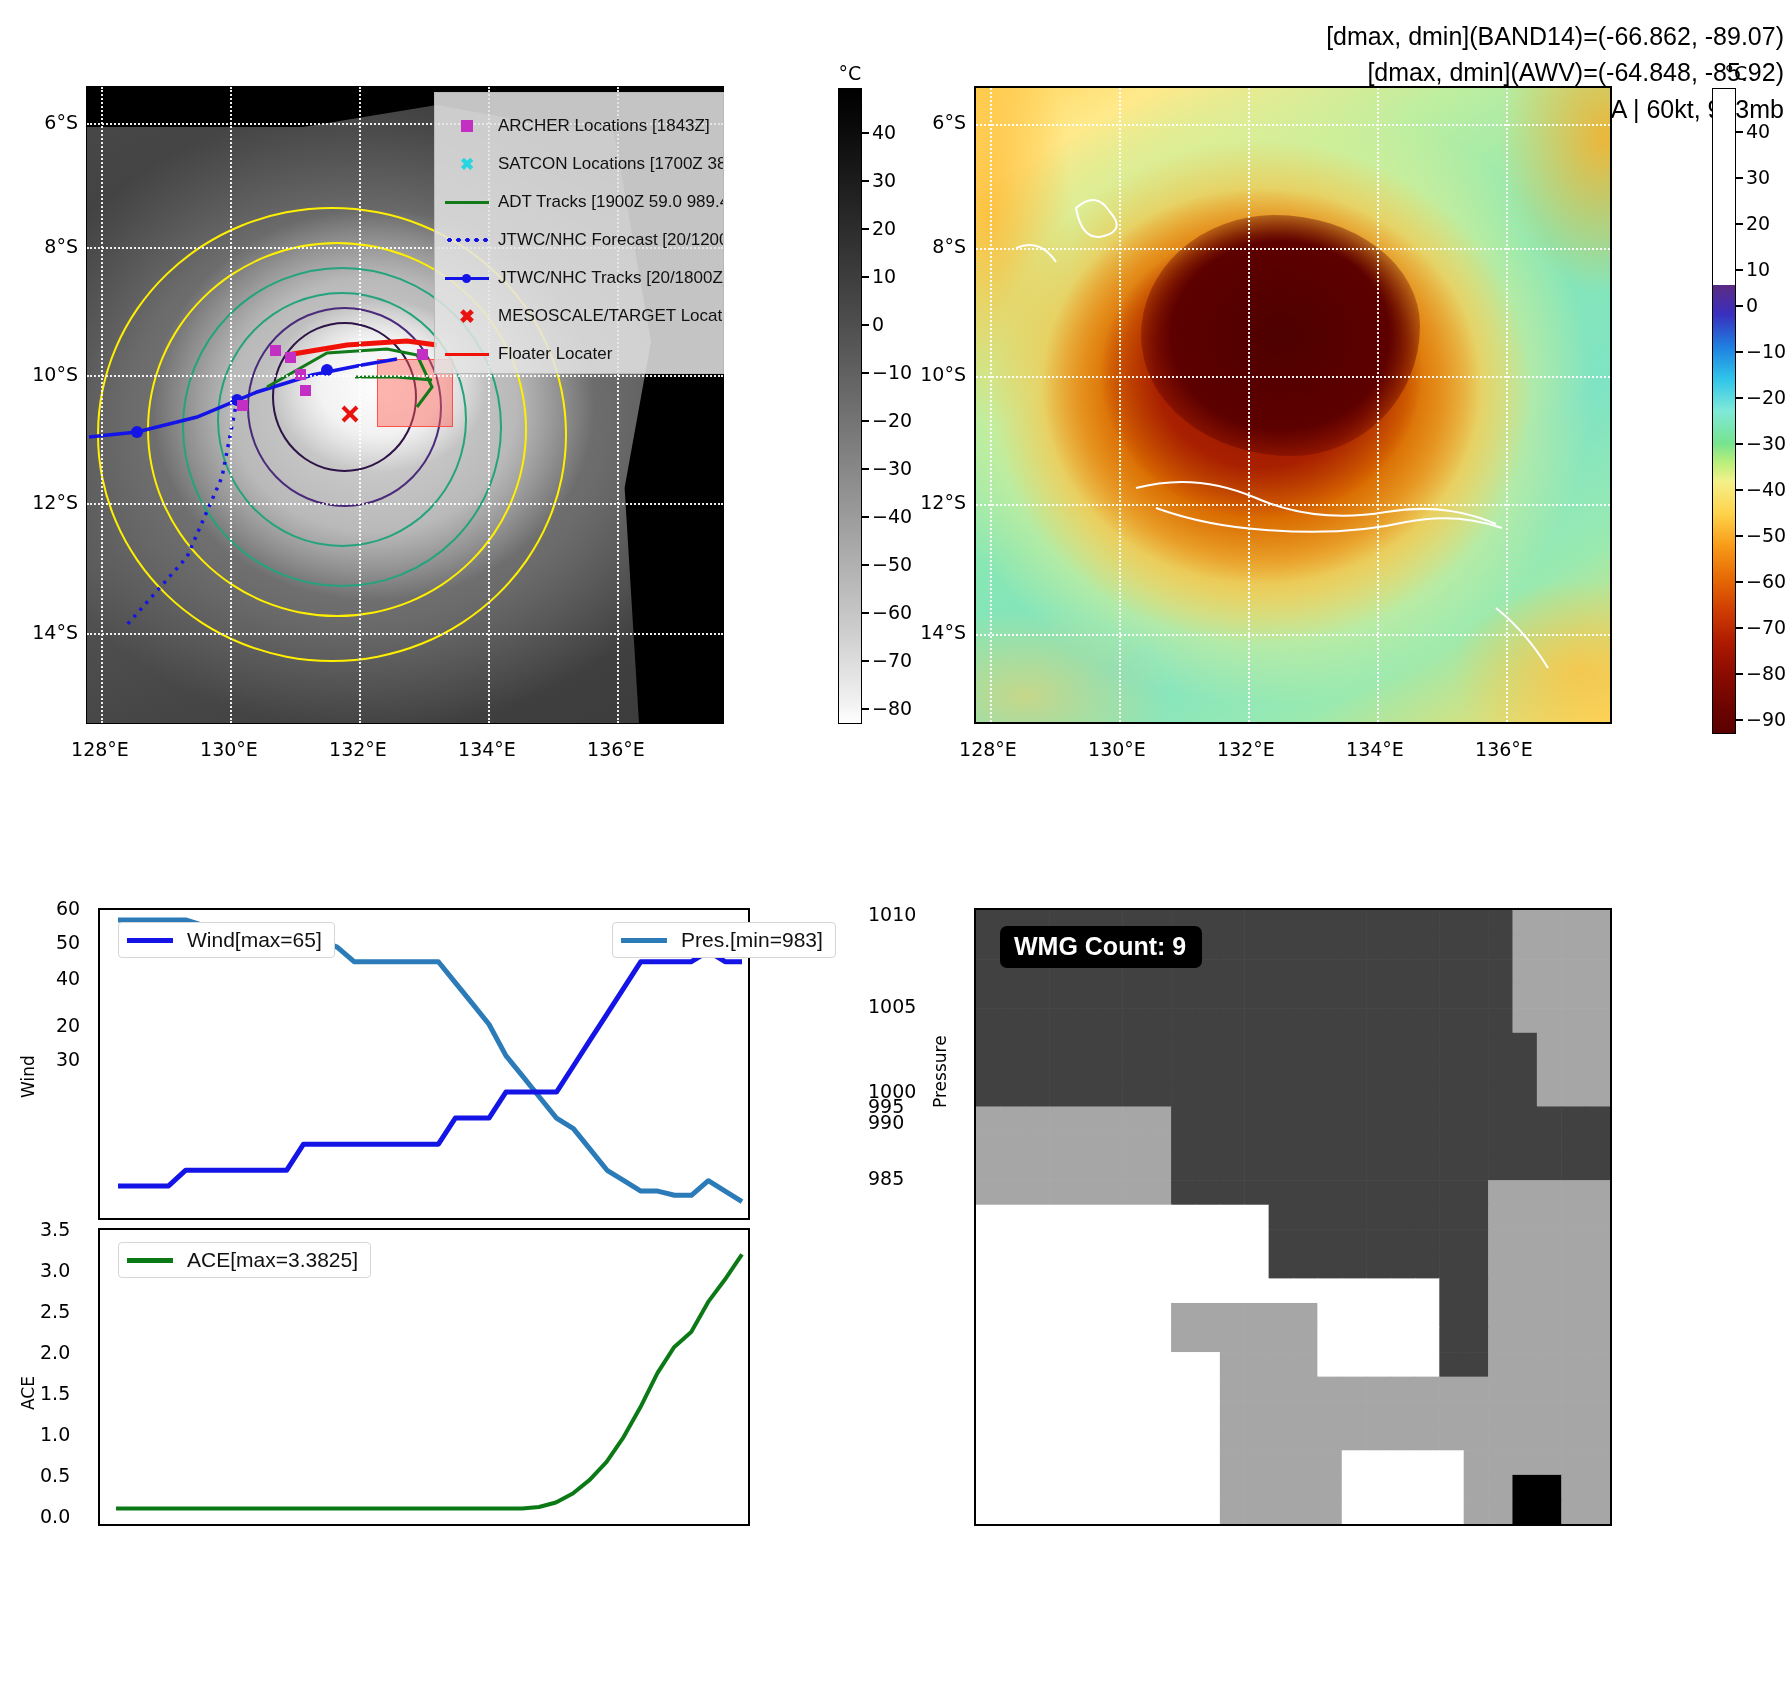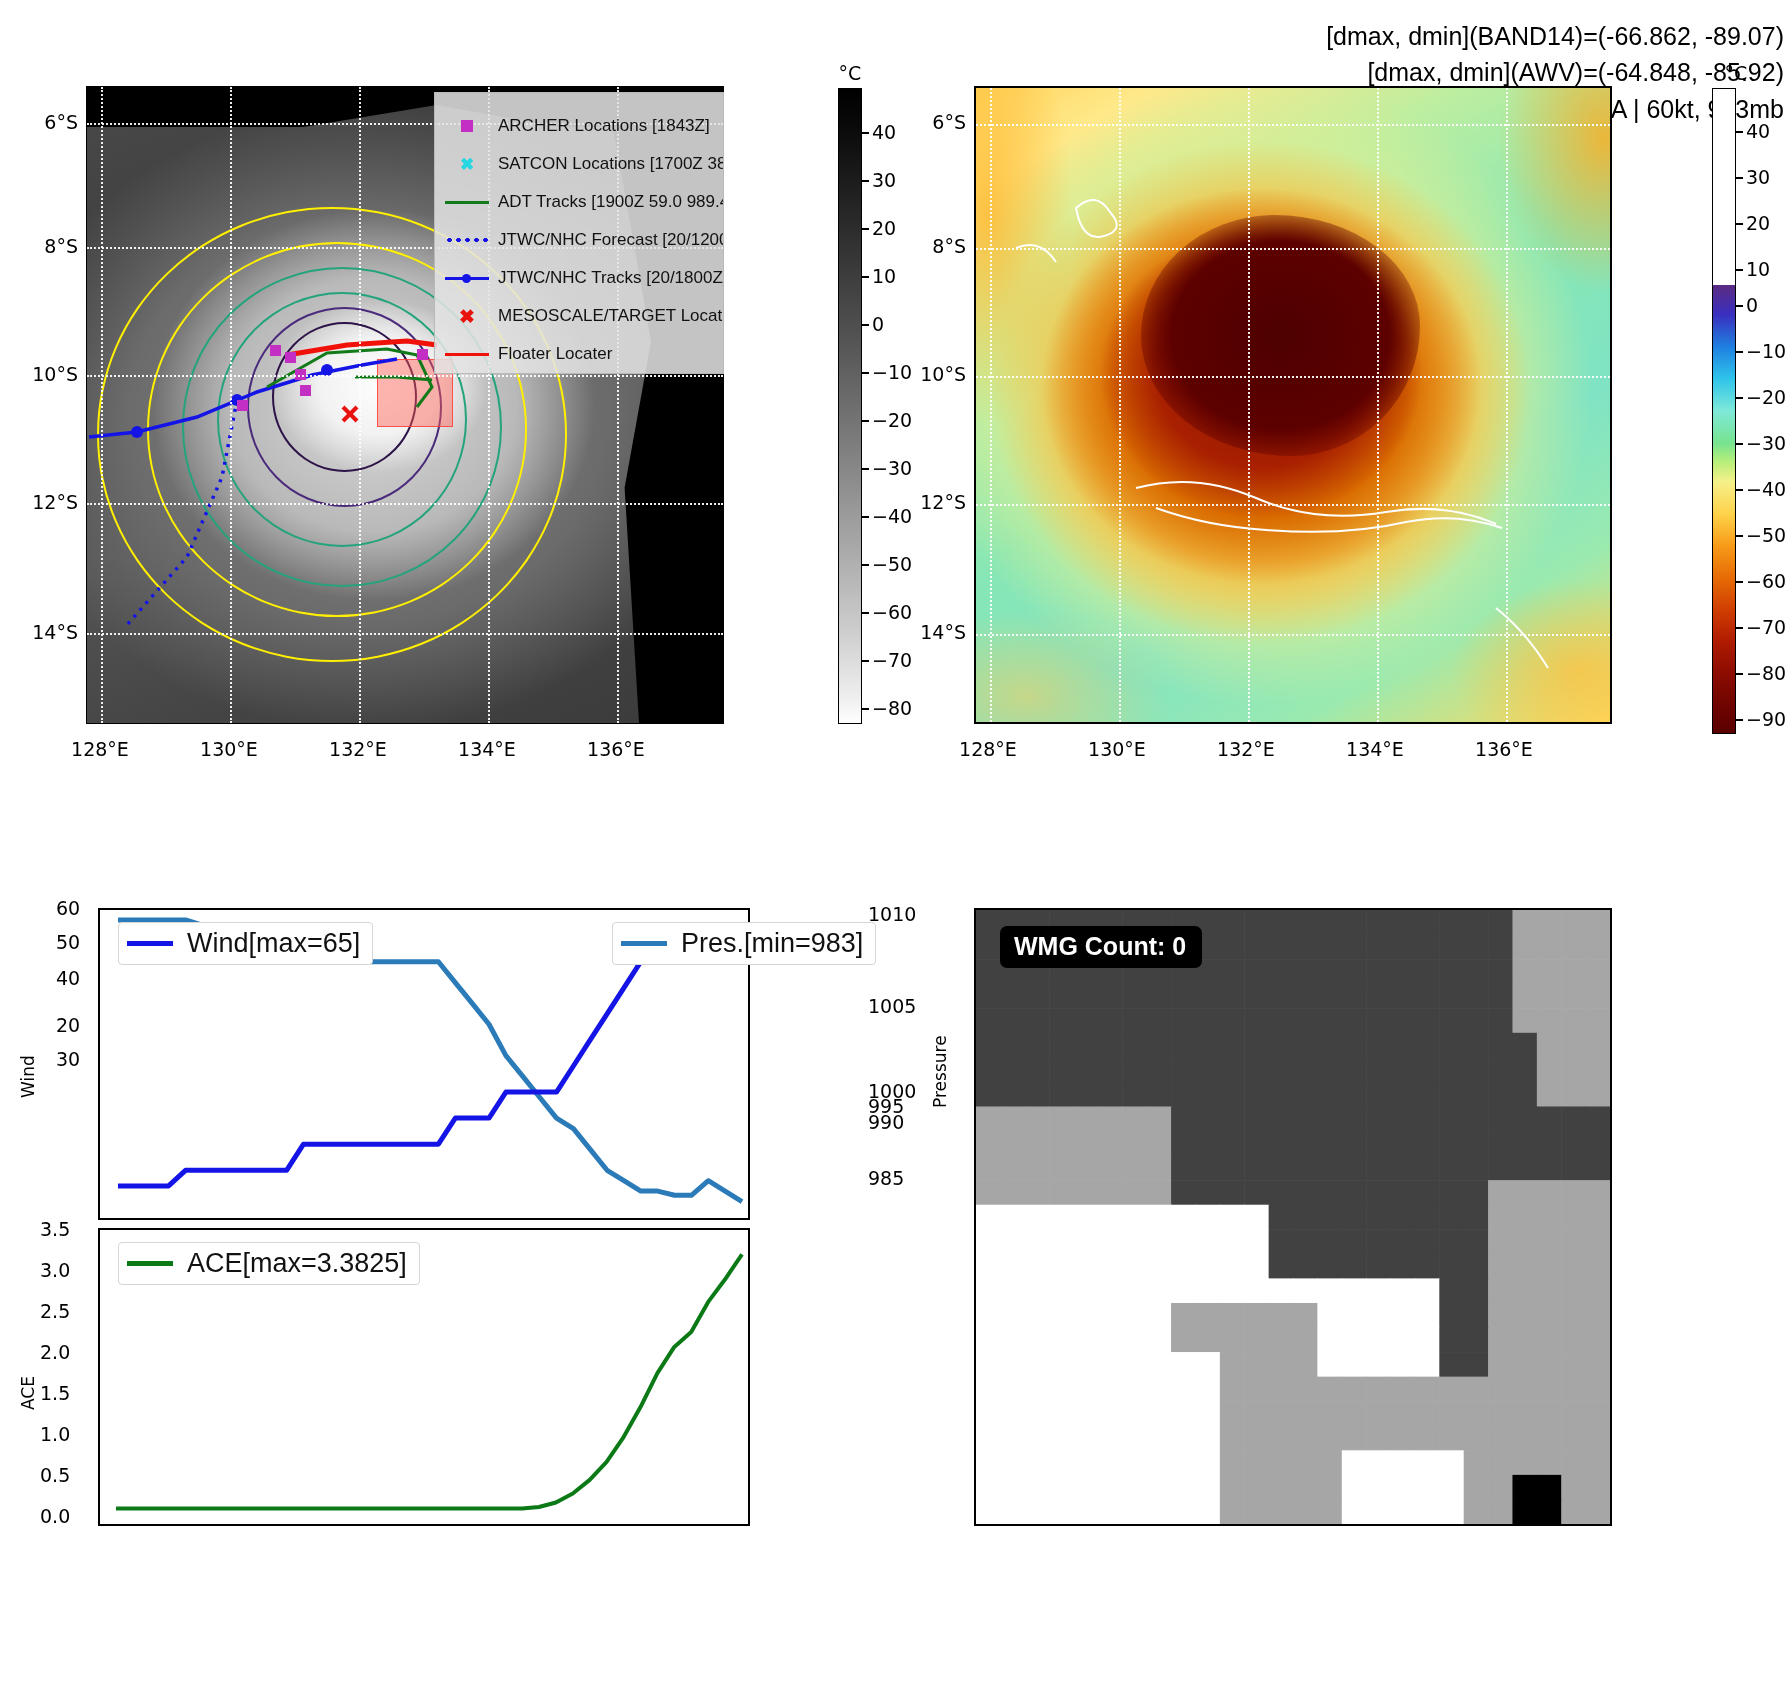--- a/index.html
+++ b/index.html
@@ -210,21 +210,21 @@
     white-space: nowrap;
   }
   .chart-legend {
     position: absolute;
     background: #fff;
     border: 1.5px solid #d6d6d6;
     border-radius: 4px;
     padding: 5px 12px 5px 8px;
     display: flex; align-items: center;
     font-family: "Liberation Sans", sans-serif;
-    font-size: 27px; color: #111;
+    font-size: 21px; color: #111;
     white-space: nowrap; z-index: 6;
   }
   .chart-legend .lsym { width: 46px; height: 5px; margin-right: 14px; }
 
   
   #panel4 {
     position: absolute; left: 974px; top: 908px;
     width: 638px; height: 618px;
     border: 2px solid #000;
     background: #ffffff;
@@ -1160,15 +1160,15 @@
         <rect x="438.92" y="589.44" width="24.98" height="25.16" fill="#ffffff"></rect>
         <rect x="463.31" y="589.44" width="24.98" height="25.16" fill="#ffffff"></rect>
         <rect x="487.69" y="589.44" width="24.98" height="25.16" fill="#a6a6a6"></rect>
         <rect x="512.08" y="589.44" width="24.98" height="25.16" fill="#a6a6a6"></rect>
         <rect x="536.46" y="589.44" width="24.98" height="25.16" fill="#000000"></rect>
         <rect x="560.85" y="589.44" width="24.98" height="25.16" fill="#000000"></rect>
         <rect x="585.23" y="589.44" width="24.98" height="25.16" fill="#a6a6a6"></rect>
         <rect x="609.62" y="589.44" width="24.98" height="25.16" fill="#a6a6a6"></rect>
       </svg>
   </div>
-  <div id="wmg-badge">WMG Count: 0</div>
+  <div id="wmg-badge">WMG Count: 9</div>
 
 </div>
 
 </body></html>

